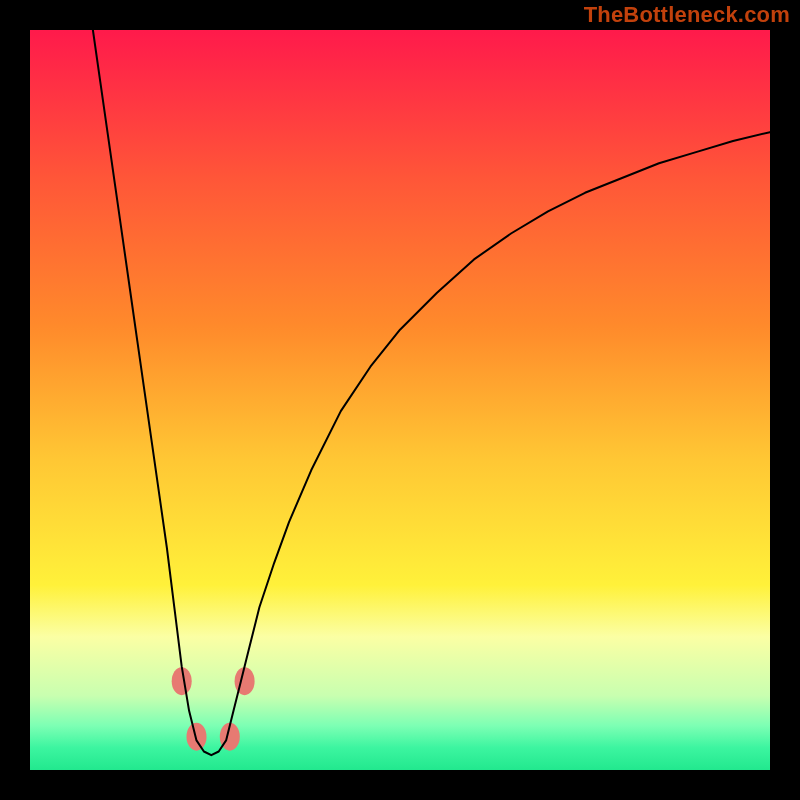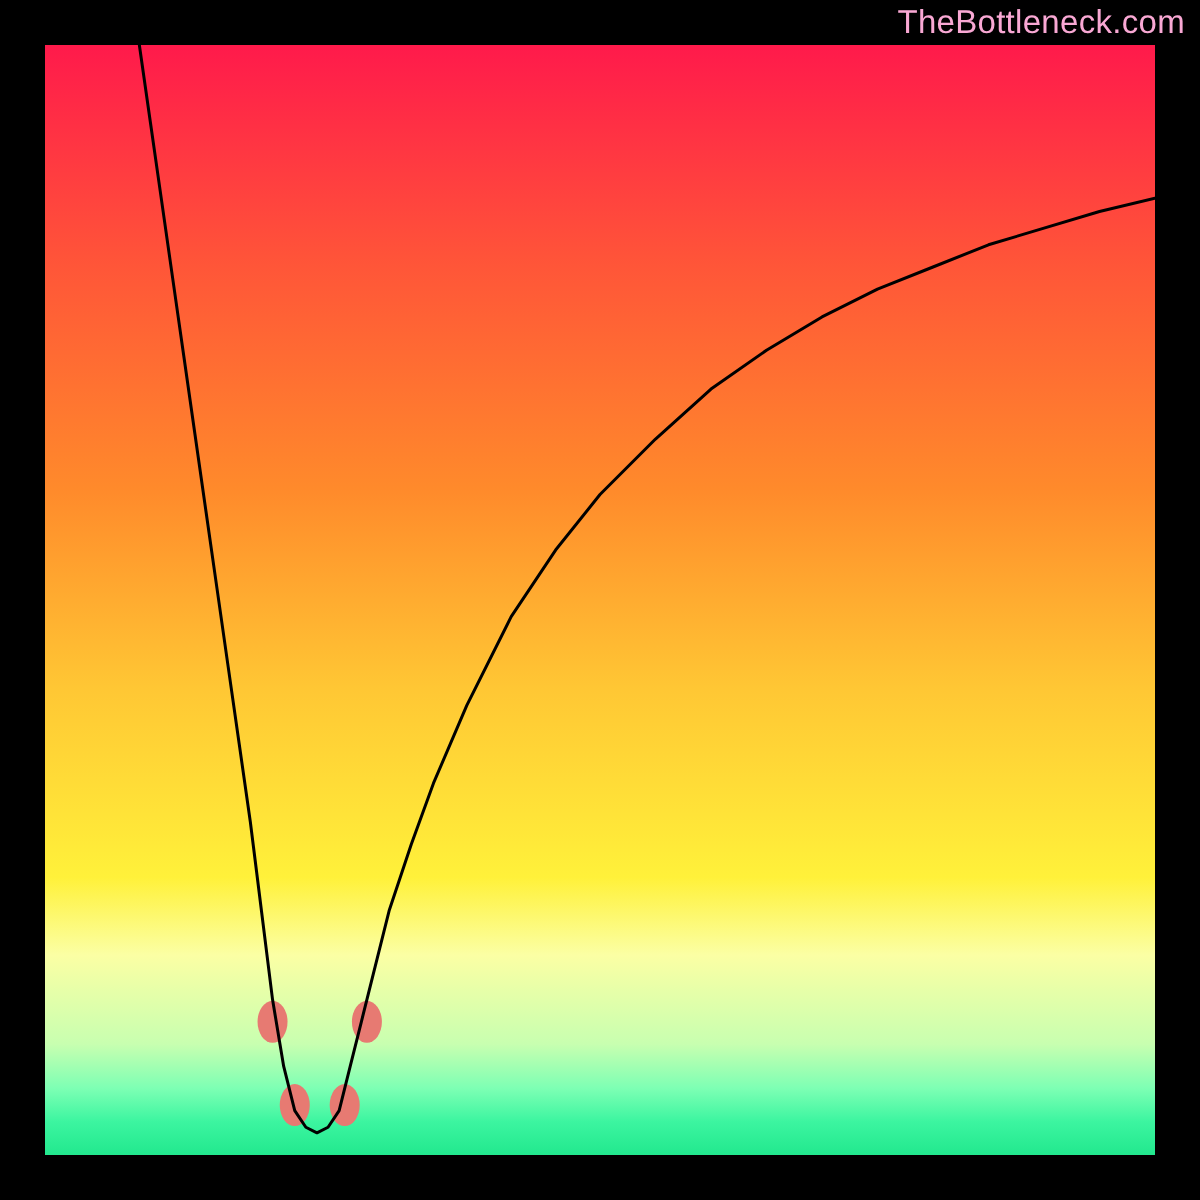--- a/index.html
+++ b/index.html
@@ -15,22 +15,22 @@
     position: relative;
     width: 800px;
     height: 800px;
     background: #000000;
   }
   .watermark {
     position: absolute;
     top: 2px;
     right: 10px;
     font-size: 22px;
-    font-weight: 400;
-    color: #f9a8d4;
+    font-weight: 700;
+    color: #c2410c;
     z-index: 10;
     letter-spacing: 0.2px;
   }
   .plot-area {
     position: absolute;
     left: 30px;
     top: 30px;
     width: 740px;
     height: 740px;
     overflow: hidden;

